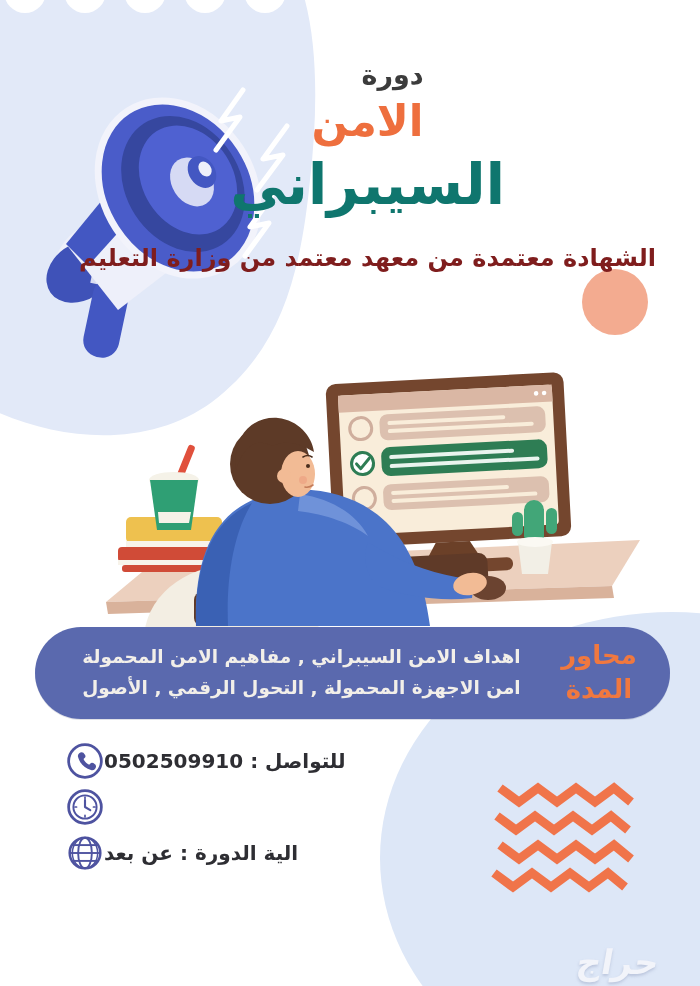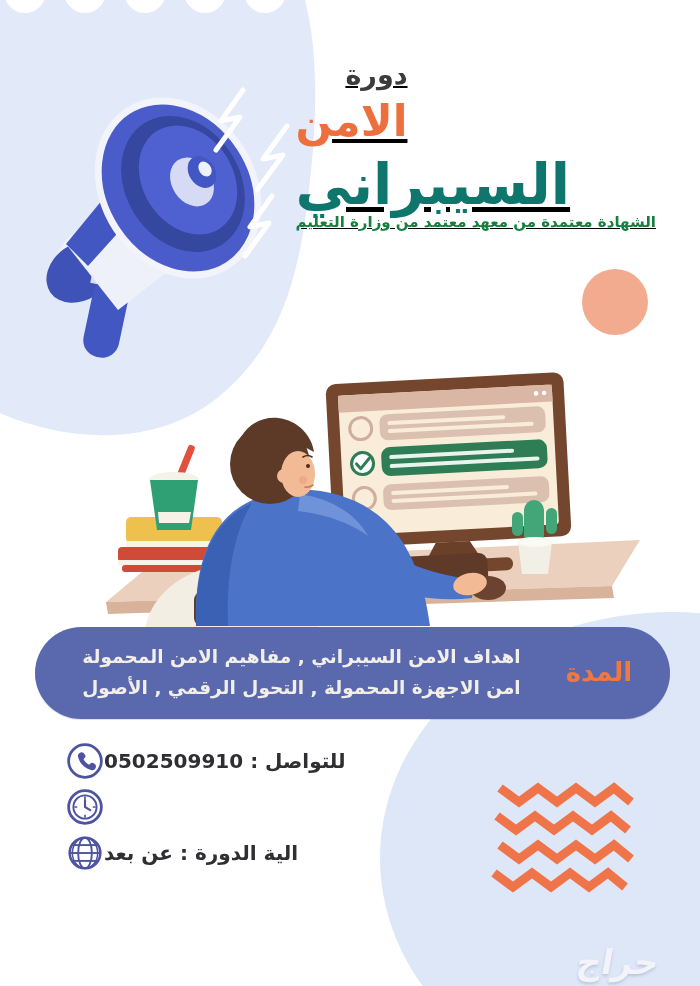--- a/index.html
+++ b/index.html
@@ -4,25 +4,25 @@
 <style>
   html,body{margin:0;padding:0;background:#ffffff;}
   .poster{
     position:relative;width:700px;height:986px;margin:0 auto;
     background:#ffffff;overflow:hidden;
     font-family:"DejaVu Sans",sans-serif;
   }
   .art{position:absolute;left:0;top:0;width:700px;height:986px;z-index:0;}
 
   
-  .hero{position:absolute;top:58px;right:44px;z-index:2;text-align:left;direction:rtl;text-decoration:underline;}
+  .hero{position:absolute;top:58px;right:44px;z-index:2;text-align:center;direction:rtl;}
   .kicker{font-size:27px;font-weight:bold;color:#3c3c3c;margin-left:50px;line-height:1.25;}
   .title-1{font-size:43px;font-weight:bold;color:#ee6f3e;line-height:1.02;margin-top:8px;}
   .title-2{font-size:56px;font-weight:bold;color:#0f766e;line-height:1.02;margin-top:12px;}
-  .subtitle{font-size:15px;font-weight:bold;color:#15803d;line-height:1.3;}
+  .subtitle{font-size:24px;font-weight:bold;color:#7f1d1d;margin-top:30px;line-height:1.3;}
 
   
   .banner{
     position:absolute;left:35px;top:627px;width:635px;height:92px;z-index:2;
     background:#5a69ae;border-radius:46px;
     display:flex;direction:rtl;align-items:center;
     box-shadow:0 1px 0 rgba(40,50,90,.15);
   }
   .banner-label{
     width:122px;flex:0 0 122px;text-align:center;
@@ -177,20 +177,21 @@
 
   <header class="hero">
     <div class="kicker">دورة</div>
     <div class="title-1">الامن</div>
     <div class="title-2">السيبراني</div>
     <div class="subtitle">الشهادة معتمدة من معهد معتمد من وزارة التعليم</div>
   </header>
 
   <div class="banner">
     <div class="banner-label">
+      <div>محاور</div>
       <div>المدة</div>
     </div>
     <div class="banner-topics">
       <div>اهداف الامن السيبراني , مفاهيم الامن المحمولة</div>
       <div>امن الاجهزة المحمولة , التحول الرقمي , الأصول</div>
     </div>
   </div>
 
   <div class="contact">
 

